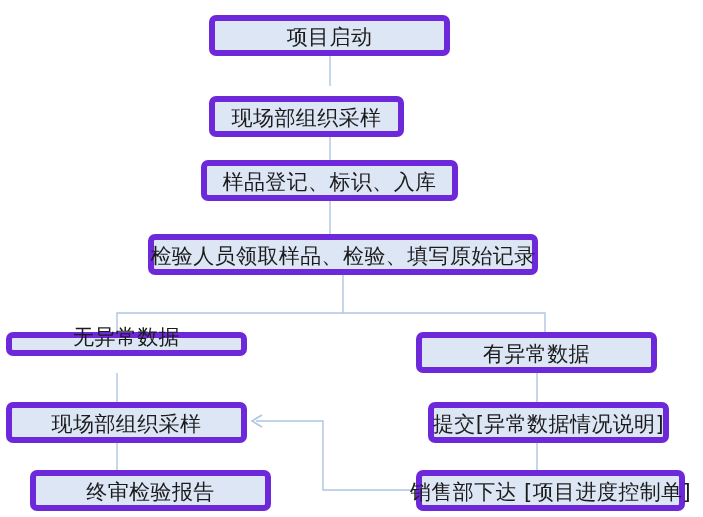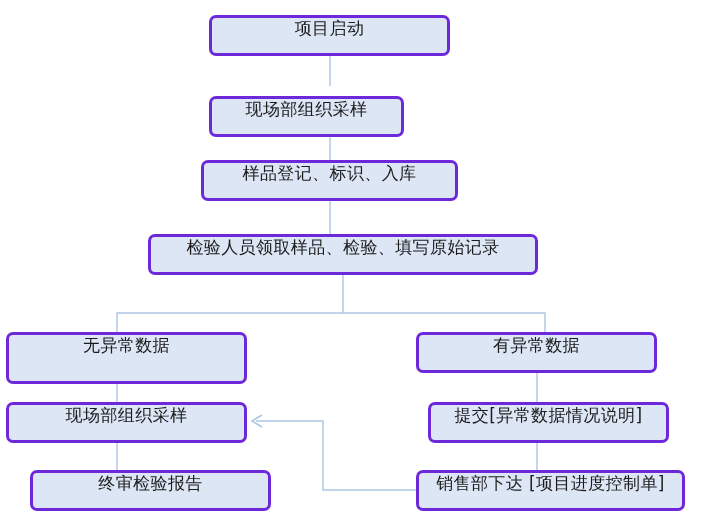--- a/index.html
+++ b/index.html
@@ -26,27 +26,27 @@
     left: 0;
     top: 0;
     width: 703px;
     height: 517px;
     pointer-events: none;
   }
   .node {
     position: absolute;
     box-sizing: border-box;
     background: #dce6f5;
-    border: 3px solid #6d28d9;
+    border: 6px solid #6d28d9;
     border-radius: 7px;
     display: flex;
-    align-items: flex-start;
+    align-items: flex-end;
     justify-content: center;
     color: #1b1b1b;
-    font-size: 17px;
+    font-size: 21px;
     line-height: 1.2;
     letter-spacing: 0.4px;
     white-space: nowrap;
     text-align: center;
   }
   .node-label {
     display: block;
   }
 </style>
 </head>
@@ -80,21 +80,21 @@
   </div>
 
   <div class="node" style="left:201px; top:160px; width:257px; height:41px;">
     <span class="node-label">样品登记、标识、入库</span>
   </div>
 
   <div class="node" style="left:148px; top:234px; width:390px; height:41px;">
     <span class="node-label">检验人员领取样品、检验、填写原始记录</span>
   </div>
 
-  <div class="node" style="left:6px; top:332px; width:241px; height:52px;">
+  <div class="node" style="left:6px; top:332px; width:241px; height:24px;">
     <span class="node-label">无异常数据</span>
   </div>
 
   <div class="node" style="left:416px; top:332px; width:241px; height:41px;">
     <span class="node-label">有异常数据</span>
   </div>
 
   <div class="node" style="left:6px; top:402px; width:241px; height:41px;">
     <span class="node-label">现场部组织采样</span>
   </div>

